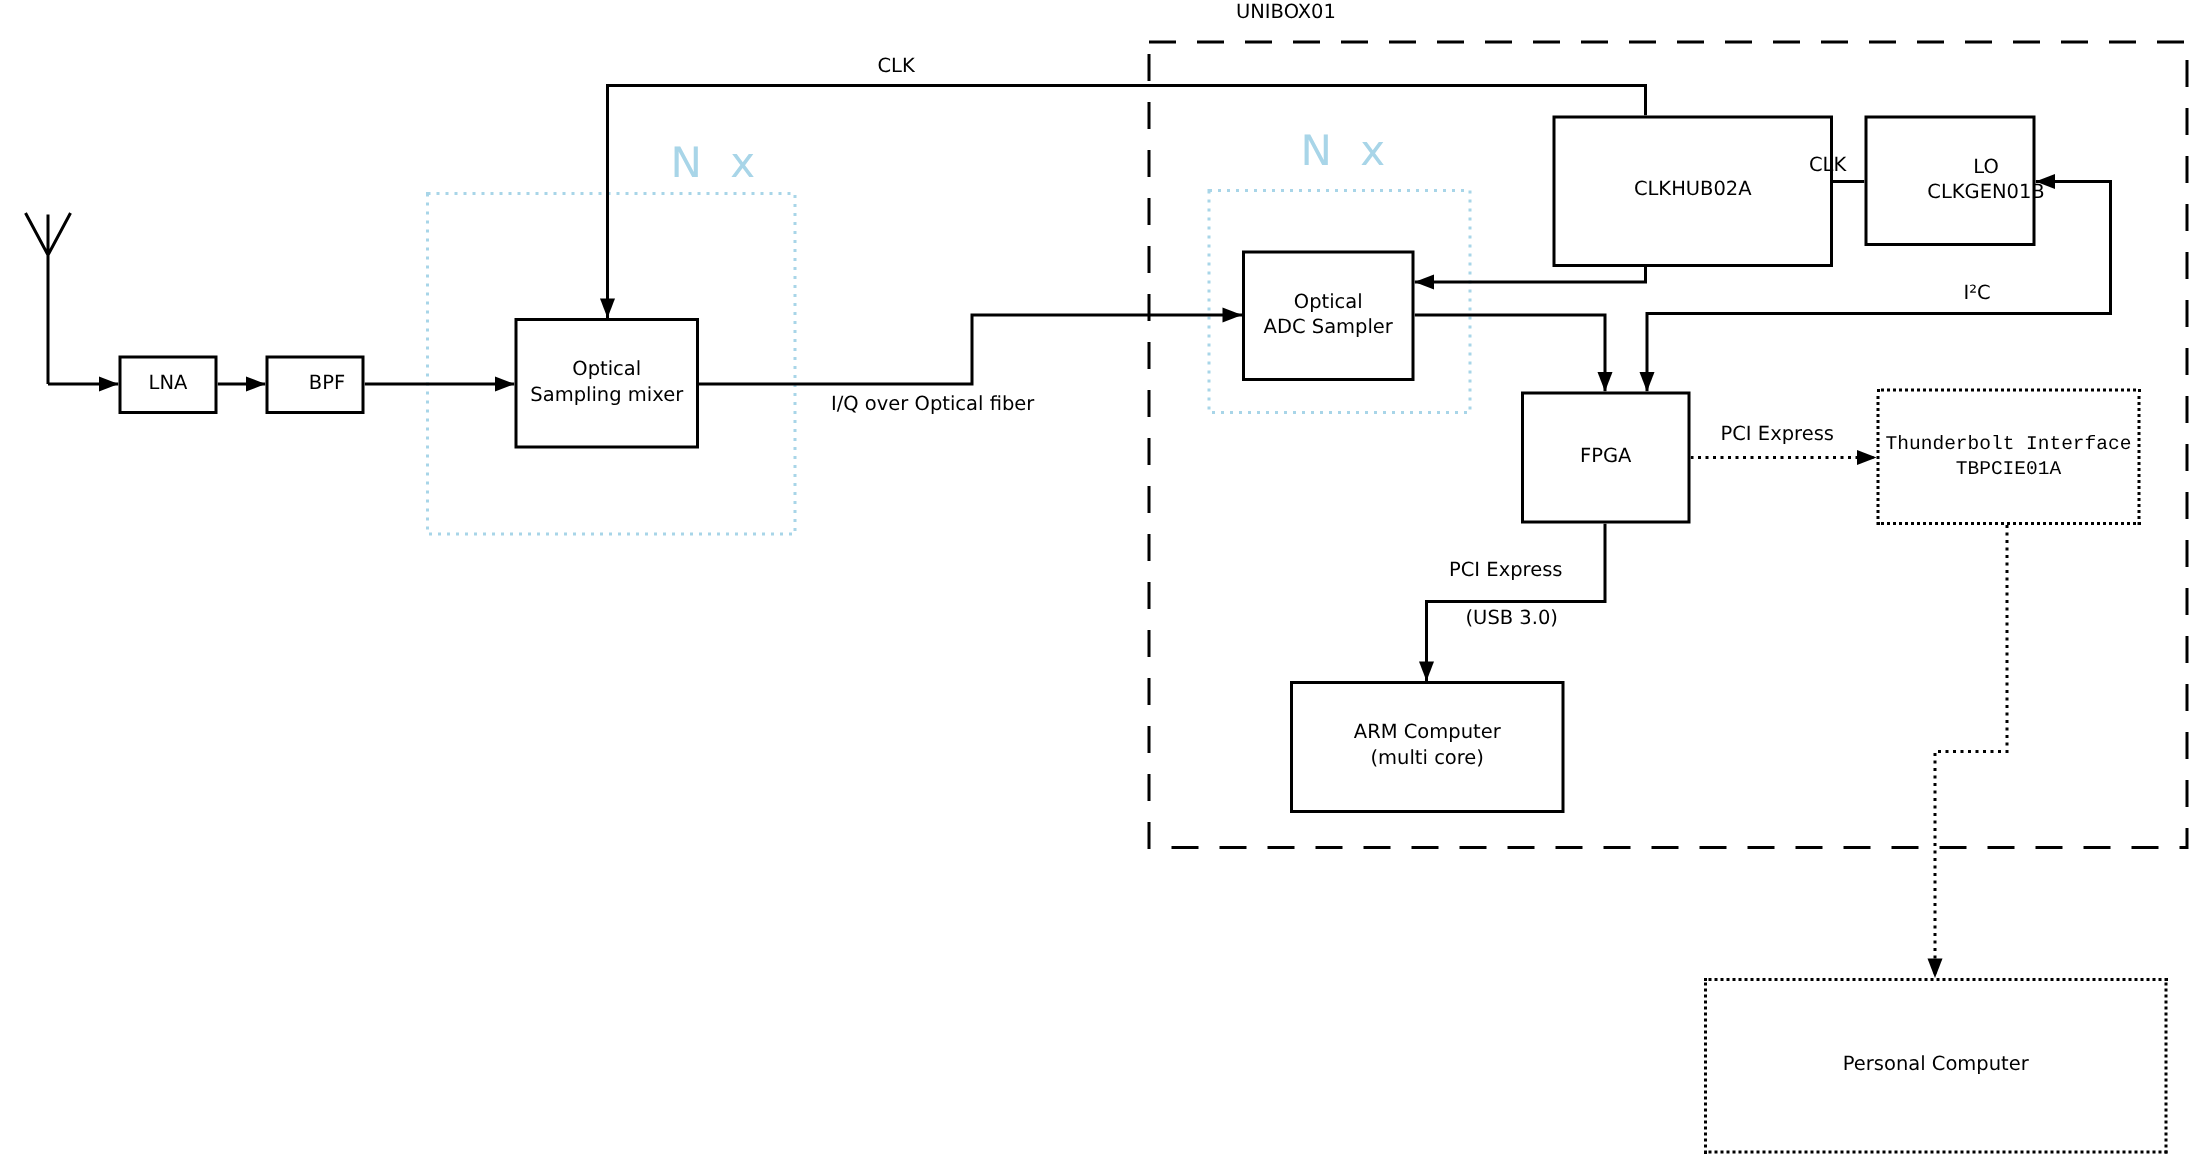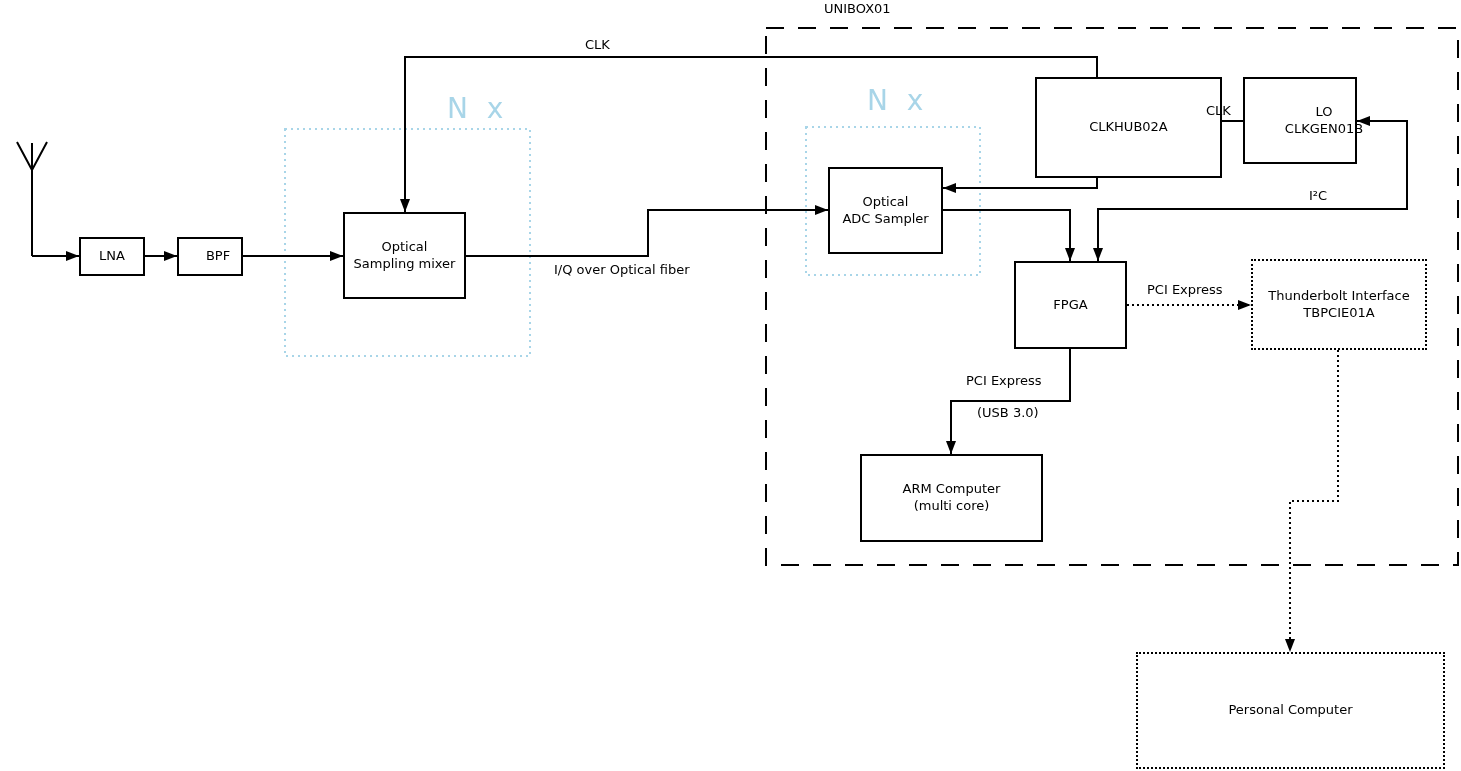--- a/index.html
+++ b/index.html
@@ -63,21 +63,21 @@
   }
   
   #lna        {left:79px;  top:237px; width:66px;  height:39px;}
   #bpf        {left:177px; top:237px; width:66px;  height:39px;padding-left:16px;}
   #mixer      {left:343px; top:212px; width:123px; height:87px;}
   #adc        {left:828px; top:167px; width:115px; height:87px;}
   #clkhub     {left:1003px;top:77px;  width:187px; height:101px;margin-left:32px;}
   #lo         {left:1243px;top:77px;  width:114px; height:87px;padding-left:48px;}
   #fpga       {left:1014px;top:261px; width:113px; height:88px;}
   #arm        {left:860px; top:454px; width:183px; height:88px;}
-  #tb         {left:1251px;top:259px; width:176px; height:91px;}
+  #tb         {left:1251px;top:259px; width:176px; height:91px;font-family:Liberation Mono, monospace;}
   #pc         {left:1136px;top:652px; width:309px; height:117px;}
   
   #lbl-unibox      {left:824px; top:1px;}
   #lbl-nx1         {left:447px; top:92px;}
   #lbl-nx2         {left:867px; top:84px;}
   #lbl-clk-top     {left:585px; top:37px;}
   #lbl-clk-mid     {left:1206px;top:103px;}
   #lbl-i2c         {left:1309px;top:188px;}
   #lbl-iq          {left:554px; top:262px;}
   #lbl-pcie-right  {left:1147px;top:282px;}

